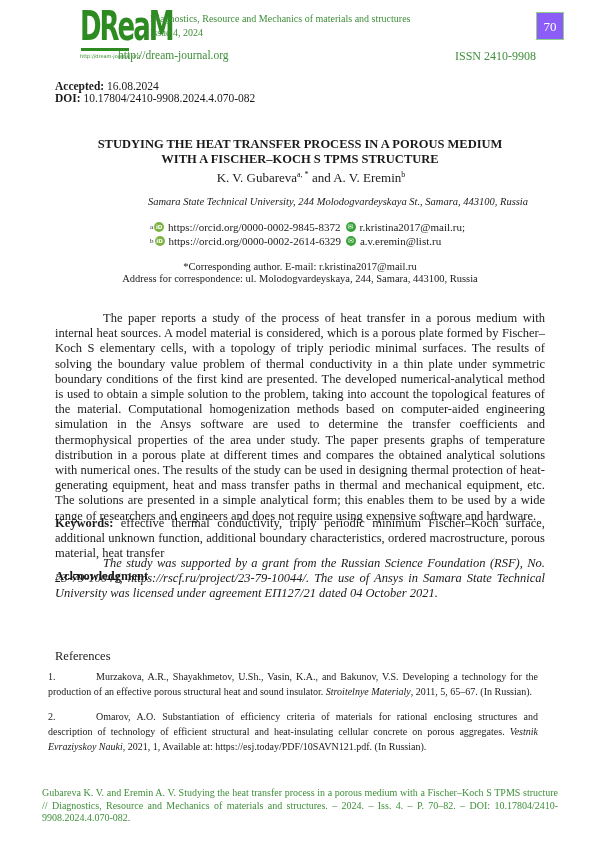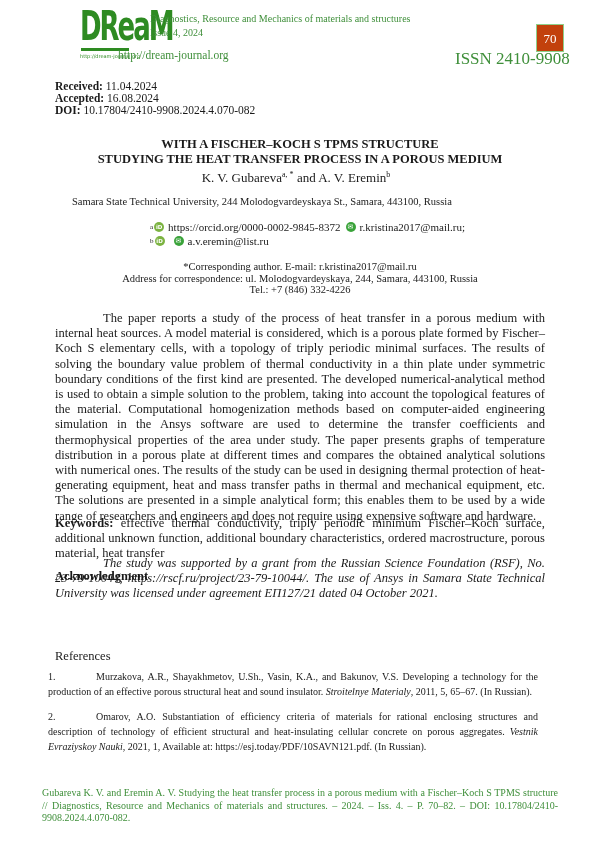--- a/index.html
+++ b/index.html
@@ -11,31 +11,31 @@
   #logo { left:36px; top:6px; width:50px; height:56px;margin-left:44px; }
   #logo .word { position:absolute; left:0; top:0; width:50px; height:40px;
                 font-family:"DejaVu Sans", sans-serif; font-weight:bold; font-size:26px;
                 color:#2e8b22; letter-spacing:-2px; transform:scaleY(1.55); transform-origin:top left;
                 line-height:26px; }
   #logo .bar { position:absolute; left:1px; top:42px; width:48px; height:3px; background:#2e8b22; }
   #logo .url { position:absolute; left:0; top:47px; font-family:"DejaVu Sans", sans-serif;
                font-size:5px; color:#2e8b22; white-space:nowrap; }
   #journal-title { left:150px; top:12px; width:300px; font-size:10px; line-height:14px; }
   #site-url { left:118px; top:49px; font-size:11.5px; }
-  #issn { left:455px; top:49px; font-size:17px;text-align:right; }
-  #page-number { left:536px; top:24px; width:28px; height:28px; background:#c2410c;
+  #issn { left:455px; top:49px; font-size:12px;text-align:right; }
+  #page-number { left:536px; top:12px; width:28px; height:28px; background:#8b5cf6;
                  color:#fff; font-size:13px; text-align:center; line-height:28px;
                  border:1px solid #8fd08a; box-sizing:border-box; }
   
   #meta { left:55px; top:81px; font-size:11.5px; line-height:11.8px; }
   #meta b { font-weight:bold; }
   #title { left:60px; top:137px; width:480px; text-align:center; font-weight:bold; font-size:12.5px; line-height:15px; }
-  #authors { left:56px; top:170px; width:480px; text-align:center; font-size:13px; }
+  #authors { left:71px; top:170px; width:480px; text-align:center; font-size:13px; }
   #authors sup { font-size:8px; }
-  #affiliation { left:72px; top:196px; width:480px; text-align:left; font-size:10.5px; }
+  #affiliation { left:48px; top:196px; width:480px; text-align:right; font-size:10.5px; font-style:italic; }
   .orcid-row { left:150px; font-size:11px; white-space:nowrap; display:flex; align-items:center; }
   .orcid-row sup { font-size:7px; margin-right:1px; }
   .orcid { display:inline-block; width:10px; height:10px; border-radius:50%; background:#7cb342;
            color:#fff; font-family:"DejaVu Sans", sans-serif; font-size:5.5px; font-weight:bold;
            text-align:center; line-height:10px; margin-right:4px; }
   .mail { display:inline-block; width:10px; height:10px; border-radius:50%; background:#3aa33a;
           color:#fff; font-size:7px; text-align:center; line-height:10px; margin:0 4px 0 5px; }
   #corr { left:60px; top:261px; width:480px; text-align:center; font-size:10.5px; line-height:11.5px; }
   .para { left:55px; width:490px; font-size:12.5px; line-height:15.2px; text-align:justify; }
   .indent { text-indent:48px; }
@@ -60,52 +60,51 @@
 </div>
 <div id="journal-title" class="abs green">
   <div>Diagnostics, Resource and Mechanics of materials and structures</div>
   <div>Issue 4, 2024</div>
 </div>
 <div id="site-url" class="abs green">http://dream-journal.org</div>
 <div id="issn" class="abs green">ISSN 2410-9908</div>
 <div id="page-number" class="abs">70</div>
 
 <div id="meta" class="abs">
-  <div><b>Received:</b> <span>11.04.2024</span></div>
   <div><b>Accepted:</b> <span>16.08.2024</span></div>
   <div><b>DOI:</b> <span>10.17804/2410-9908.2024.4.070-082</span></div>
 </div>
 
 <div id="title" class="abs">
+  <div>STUDYING THE HEAT TRANSFER PROCESS IN A POROUS MEDIUM</div>
   <div>WITH A FISCHER–KOCH S TPMS STRUCTURE</div>
-  <div>STUDYING THE HEAT TRANSFER PROCESS IN A POROUS MEDIUM</div>
 </div>
 <div id="authors" class="abs">
   <span>K. V. Gubareva</span><sup>a, *</sup><span> and </span><span>A. V. Eremin</span><sup>b</sup>
 </div>
 <div id="affiliation" class="abs">Samara State Technical University, 244 Molodogvardeyskaya St., Samara, 443100, Russia</div>
 
 <div class="abs orcid-row" style="top:221px">
   <sup>a</sup>
   <span class="orcid">iD</span>
   <span>https://orcid.org/0000-0002-9845-8372</span>
   <span class="mail">✉</span>
   <span>r.kristina2017@mail.ru;</span>
 </div>
 <div class="abs orcid-row" style="top:235px">
   <sup>b</sup>
   <span class="orcid">iD</span>
+  <span>https://orcid.org/0000-0002-2614-6329</span>
   <span class="mail">✉</span>
   <span>a.v.eremin@list.ru</span>
 </div>
 
 <div id="corr" class="abs">
   <div>*Corresponding author. E-mail: r.kristina2017@mail.ru</div>
   <div>Address for correspondence: ul. Molodogvardeyskaya, 244, Samara, 443100, Russia</div>
-  <div>Tel.: +7 (846) 332-4226</div>
 </div>
 
 <div id="abstract" class="abs para indent">The paper reports a study of the process of heat transfer in a porous medium with internal heat sources. A model material is considered, which is a porous plate formed by Fischer–Koch S elementary cells, with a topology of triply periodic minimal surfaces. The results of solving the boundary value problem of thermal conductivity in a thin plate under symmetric boundary conditions of the first kind are presented. The developed numerical-analytical method is used to obtain a simple solution to the problem, taking into account the topological features of the material. Computational homogenization methods based on computer-aided engineering simulation in the Ansys software are used to determine the transfer coefficients and thermophysical properties of the area under study. The paper presents graphs of temperature distribution in a porous plate at different times and compares the obtained analytical solutions with numerical ones. The results of the study can be used in designing thermal protection of heat-generating equipment, heat and mass transfer paths in thermal and mechanical equipment, etc. The solutions are presented in a simple analytical form; this enables them to be used by a wide range of researchers and engineers and does not require using expensive software and hardware.</div>
 
 <div id="keywords" class="abs para"><b>Keywords:</b><span> effective thermal conductivity, triply periodic minimum Fischer–Koch surface, additional unknown function, additional boundary characteristics, ordered macrostructure, porous material, heat transfer</span></div>
 
 <div id="ack-h" class="abs">Acknowledgment</div>
 <div id="ack" class="abs para indent">The study was supported by a grant from the Russian Science Foundation (RSF), No. 23-79-10044, https://rscf.ru/project/23-79-10044/. The use of Ansys in Samara State Technical University was licensed under agreement ЕП127/21 dated 04 October 2021.</div>
 
 <div id="ref-h" class="abs">References</div>

